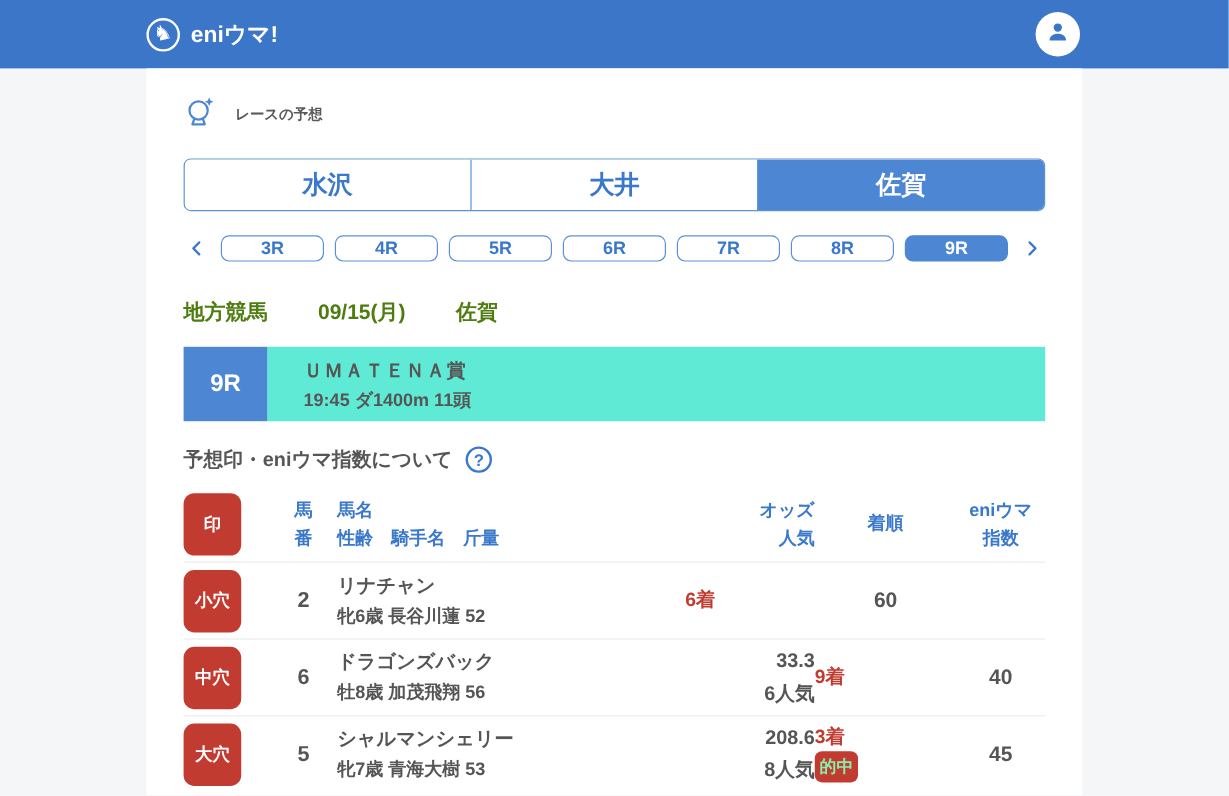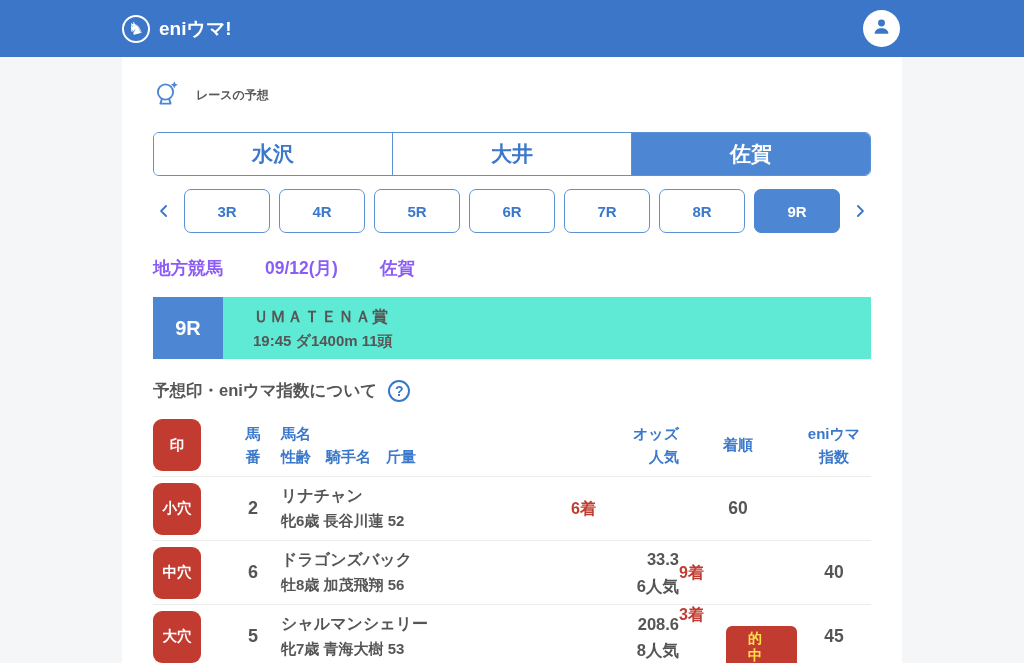--- a/index.html
+++ b/index.html
@@ -32,27 +32,27 @@
           border: 1px solid #5b92d6; border-radius: 6px; overflow: hidden; background:#fff; }
   .tab { flex: 1; display: flex; align-items: center; justify-content: center;
          color: #3a78cc; font-size: 21px; font-weight: bold; background: #fff;
          border-left: 1px solid #5b92d6; cursor: pointer; }
   .tab:first-child { border-left: none; }
   .tab.active { background: #4d87d3; color: #fff; }
   
   .race-row { display: flex; align-items: center; margin-top: 13px; gap: 9px; }
   .chev { width: 22px; height: 36px; display: flex; align-items: center;
           justify-content: center; cursor: pointer; background: none; border: none; }
-  .race-btn { flex: 1; height: 44px; border: 1px solid #5b92d6; border-radius: 7px;
+  .race-btn { flex: 1; height: 22px; border: 1px solid #5b92d6; border-radius: 7px;
               background: #fff; color: #3a78cc; font-size: 15px; font-weight: bold;
               display: flex; align-items: center; justify-content: center; cursor: pointer; }
   .race-btn.active { background: #4d87d3; border-color: #4d87d3; color: #fff; }
   
   .race-meta { display: flex; gap: 42px; margin-top: 23px;
-               color: #8b5cf6; font-size: 17.5px; font-weight: bold; }
+               color: #4d7c0f; font-size: 17.5px; font-weight: bold; }
   
   .banner { display: flex; margin-top: 17px; height: 62px; }
   .banner-no { width: 70px; background: #4d87d3; color: #fff; font-size: 20px;
                font-weight: bold; display: flex; align-items: center; justify-content: center; }
   .banner-body { flex: 1; background: #5eead4; padding: 10px 12px 0 30px; }
   .banner-title { font-size: 16px; font-weight: bold; color: #565656; letter-spacing: 1px; }
   .banner-sub { font-size: 15px; font-weight: bold; color: #565656; margin-top: 4px; }
   
   .about-row { display: flex; align-items: center; gap: 11px; margin-top: 21px;
                color: #565656; font-size: 16.5px; font-weight: bold; }
@@ -68,22 +68,22 @@
                 color: #fff; font-size: 14.5px; font-weight: bold;
                 display: flex; align-items: center; justify-content: center; }
   .h-cell { color: #3a78cc; font-size: 15px; font-weight: bold; line-height: 1.55; }
   .c-center { text-align: center; }
   .c-right { text-align: right; }
   .horse-no { text-align: center; color: #555; font-size: 18px; font-weight: bold; }
   .horse-name { font-size: 16px; font-weight: bold; color: #555; }
   .horse-profile { font-size: 15px; font-weight: bold; color: #555; margin-top: 5px; }
   .odds { text-align: right; color: #555; font-size: 16.5px; font-weight: bold; line-height: 1.6; }
   .result { text-align: left; color: #c23b30; font-size: 16px; font-weight: bold; line-height: 1.2; }
-  .hit-badge { display: inline-block; background: #c23b30; color: #fde047; border-radius: 6px;
-               padding: 4px 22px 5px; font-size: 14px; font-weight: bold; margin-top: 2px; margin-left: 47px; }
+  .hit-badge { display: inline-block; background: #c23b30; color: #86efac; border-radius: 6px;
+               padding: 4px 4px 5px; font-size: 14px; font-weight: bold; margin-top: 2px; }
   .idx { text-align: center; color: #555; font-size: 17.5px; font-weight: bold; }
 </style>
 </head>
 <body>
 
 <header class="appbar">
   <div class="logo">
     <span class="logo-circle">
       <span class="logo-horse">♞</span>
     </span>
@@ -133,21 +133,21 @@
     <div class="race-btn active">9R</div>
     <button class="chev">
       <svg width="20" height="20" viewBox="0 0 24 24" fill="none" stroke="#3a78cc" stroke-width="2.2" stroke-linecap="round" stroke-linejoin="round">
           <polyline points="9.5,6 15.5,12 9.5,18"></polyline>
         </svg>
     </button>
   </div>
 
   <div class="race-meta">
     <span>地方競馬</span>
-    <span>09/12(月)</span>
+    <span>09/15(月)</span>
     <span>佐賀</span>
   </div>
 
   <div class="banner">
     <div class="banner-no">9R</div>
     <div class="banner-body">
       <div class="banner-title">ＵＭＡＴＥＮＡ賞</div>
       <div class="banner-sub">19:45 ダ1400m 11頭</div>
     </div>
   </div>

